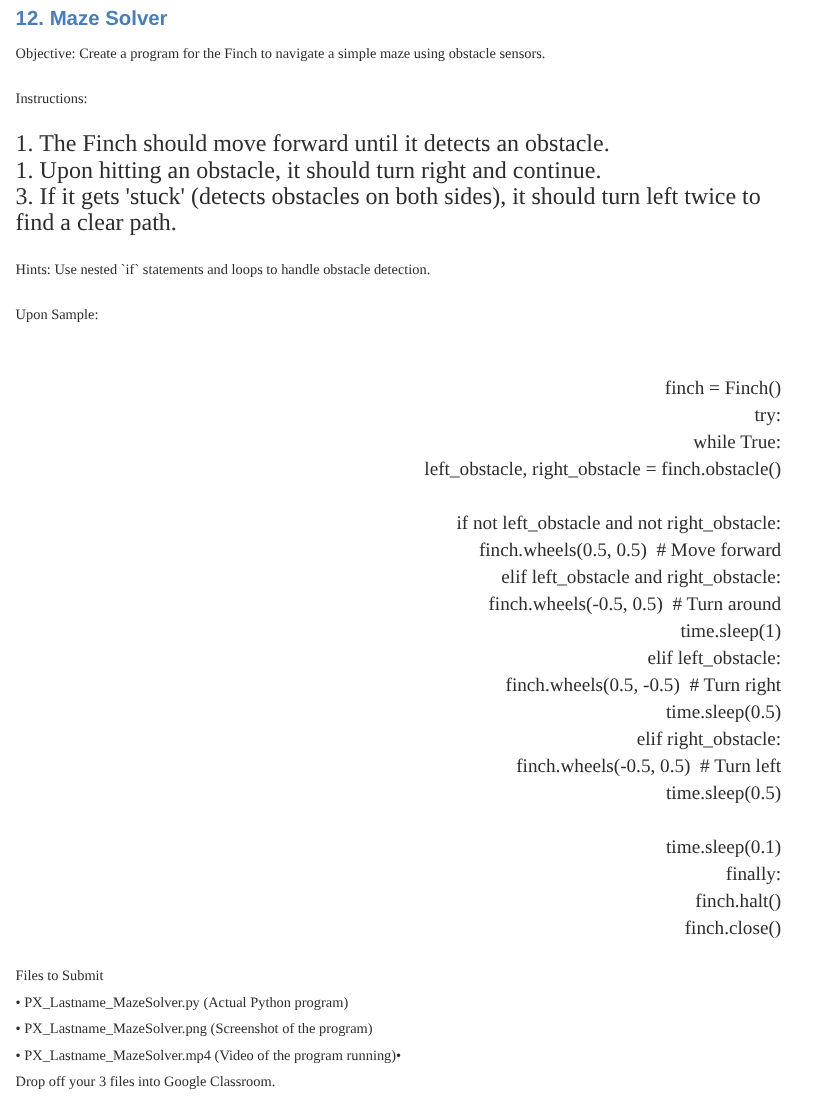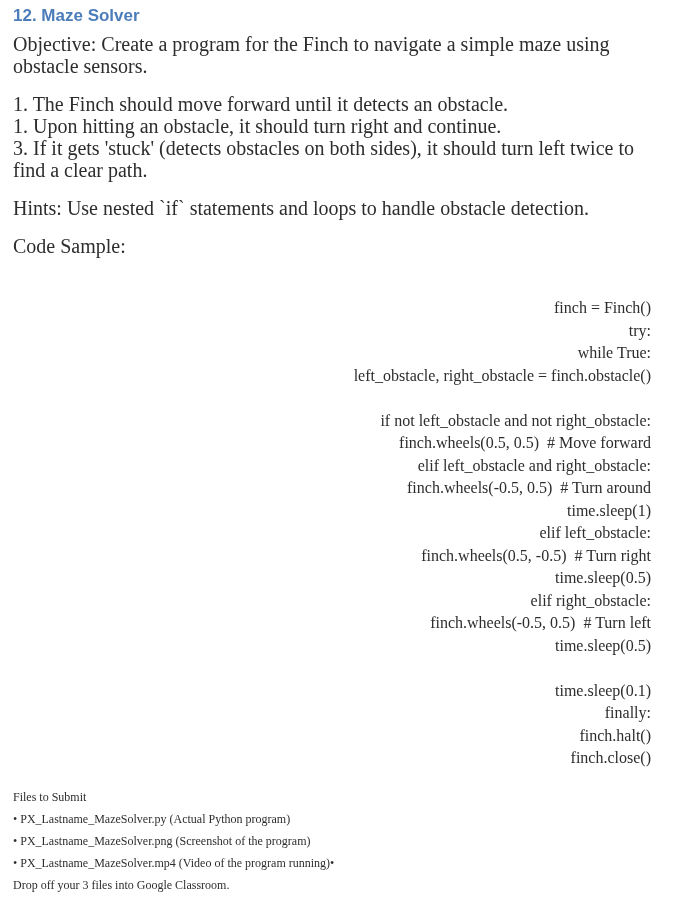--- a/index.html
+++ b/index.html
@@ -21,21 +21,21 @@
   }
   .heading {
     font-family: "Liberation Sans", sans-serif;
     font-size: 17px;
     font-weight: 700;
     color: #4a7dba;
     line-height: 22px;
     margin: 0;
   }
   .para {
-    font-size: 20px;
+    font-size: 12px;
     line-height: 22px;
     margin: 16px 0 0 0;
     max-width: 660px;
   }
   .para.first {
     margin-top: 6px;
   }
   .lines {
     font-size: 20px;
     line-height: 22px;
@@ -60,30 +60,31 @@
 </style>
 </head>
 <body>
 
 <div class="page">
 
   <h2 class="heading">12. Maze Solver</h2>
 
   <p class="para first">Objective: Create a program for the Finch to navigate a simple maze using obstacle sensors.</p>
 
+  <p class="para">Instructions:</p>
 
   <div class="lines">
       <div class="line">1. The Finch should move forward until it detects an obstacle.</div>
       <div class="line">1. Upon hitting an obstacle, it should turn right and continue.</div>
       <div class="line">3. If it gets 'stuck' (detects obstacles on both sides), it should turn left twice to find a clear path.</div>
     </div>
 
   <p class="para">Hints: Use nested `if` statements and loops to handle obstacle detection.</p>
 
-  <p class="para">Code Sample:</p>
+  <p class="para">Upon Sample:</p>
 
   <div class="code-block">finch = Finch()
 try:
     while True:
         left_obstacle, right_obstacle = finch.obstacle()
 
         if not left_obstacle and not right_obstacle:
             finch.wheels(0.5, 0.5)  # Move forward
         elif left_obstacle and right_obstacle:
             finch.wheels(-0.5, 0.5)  # Turn around

